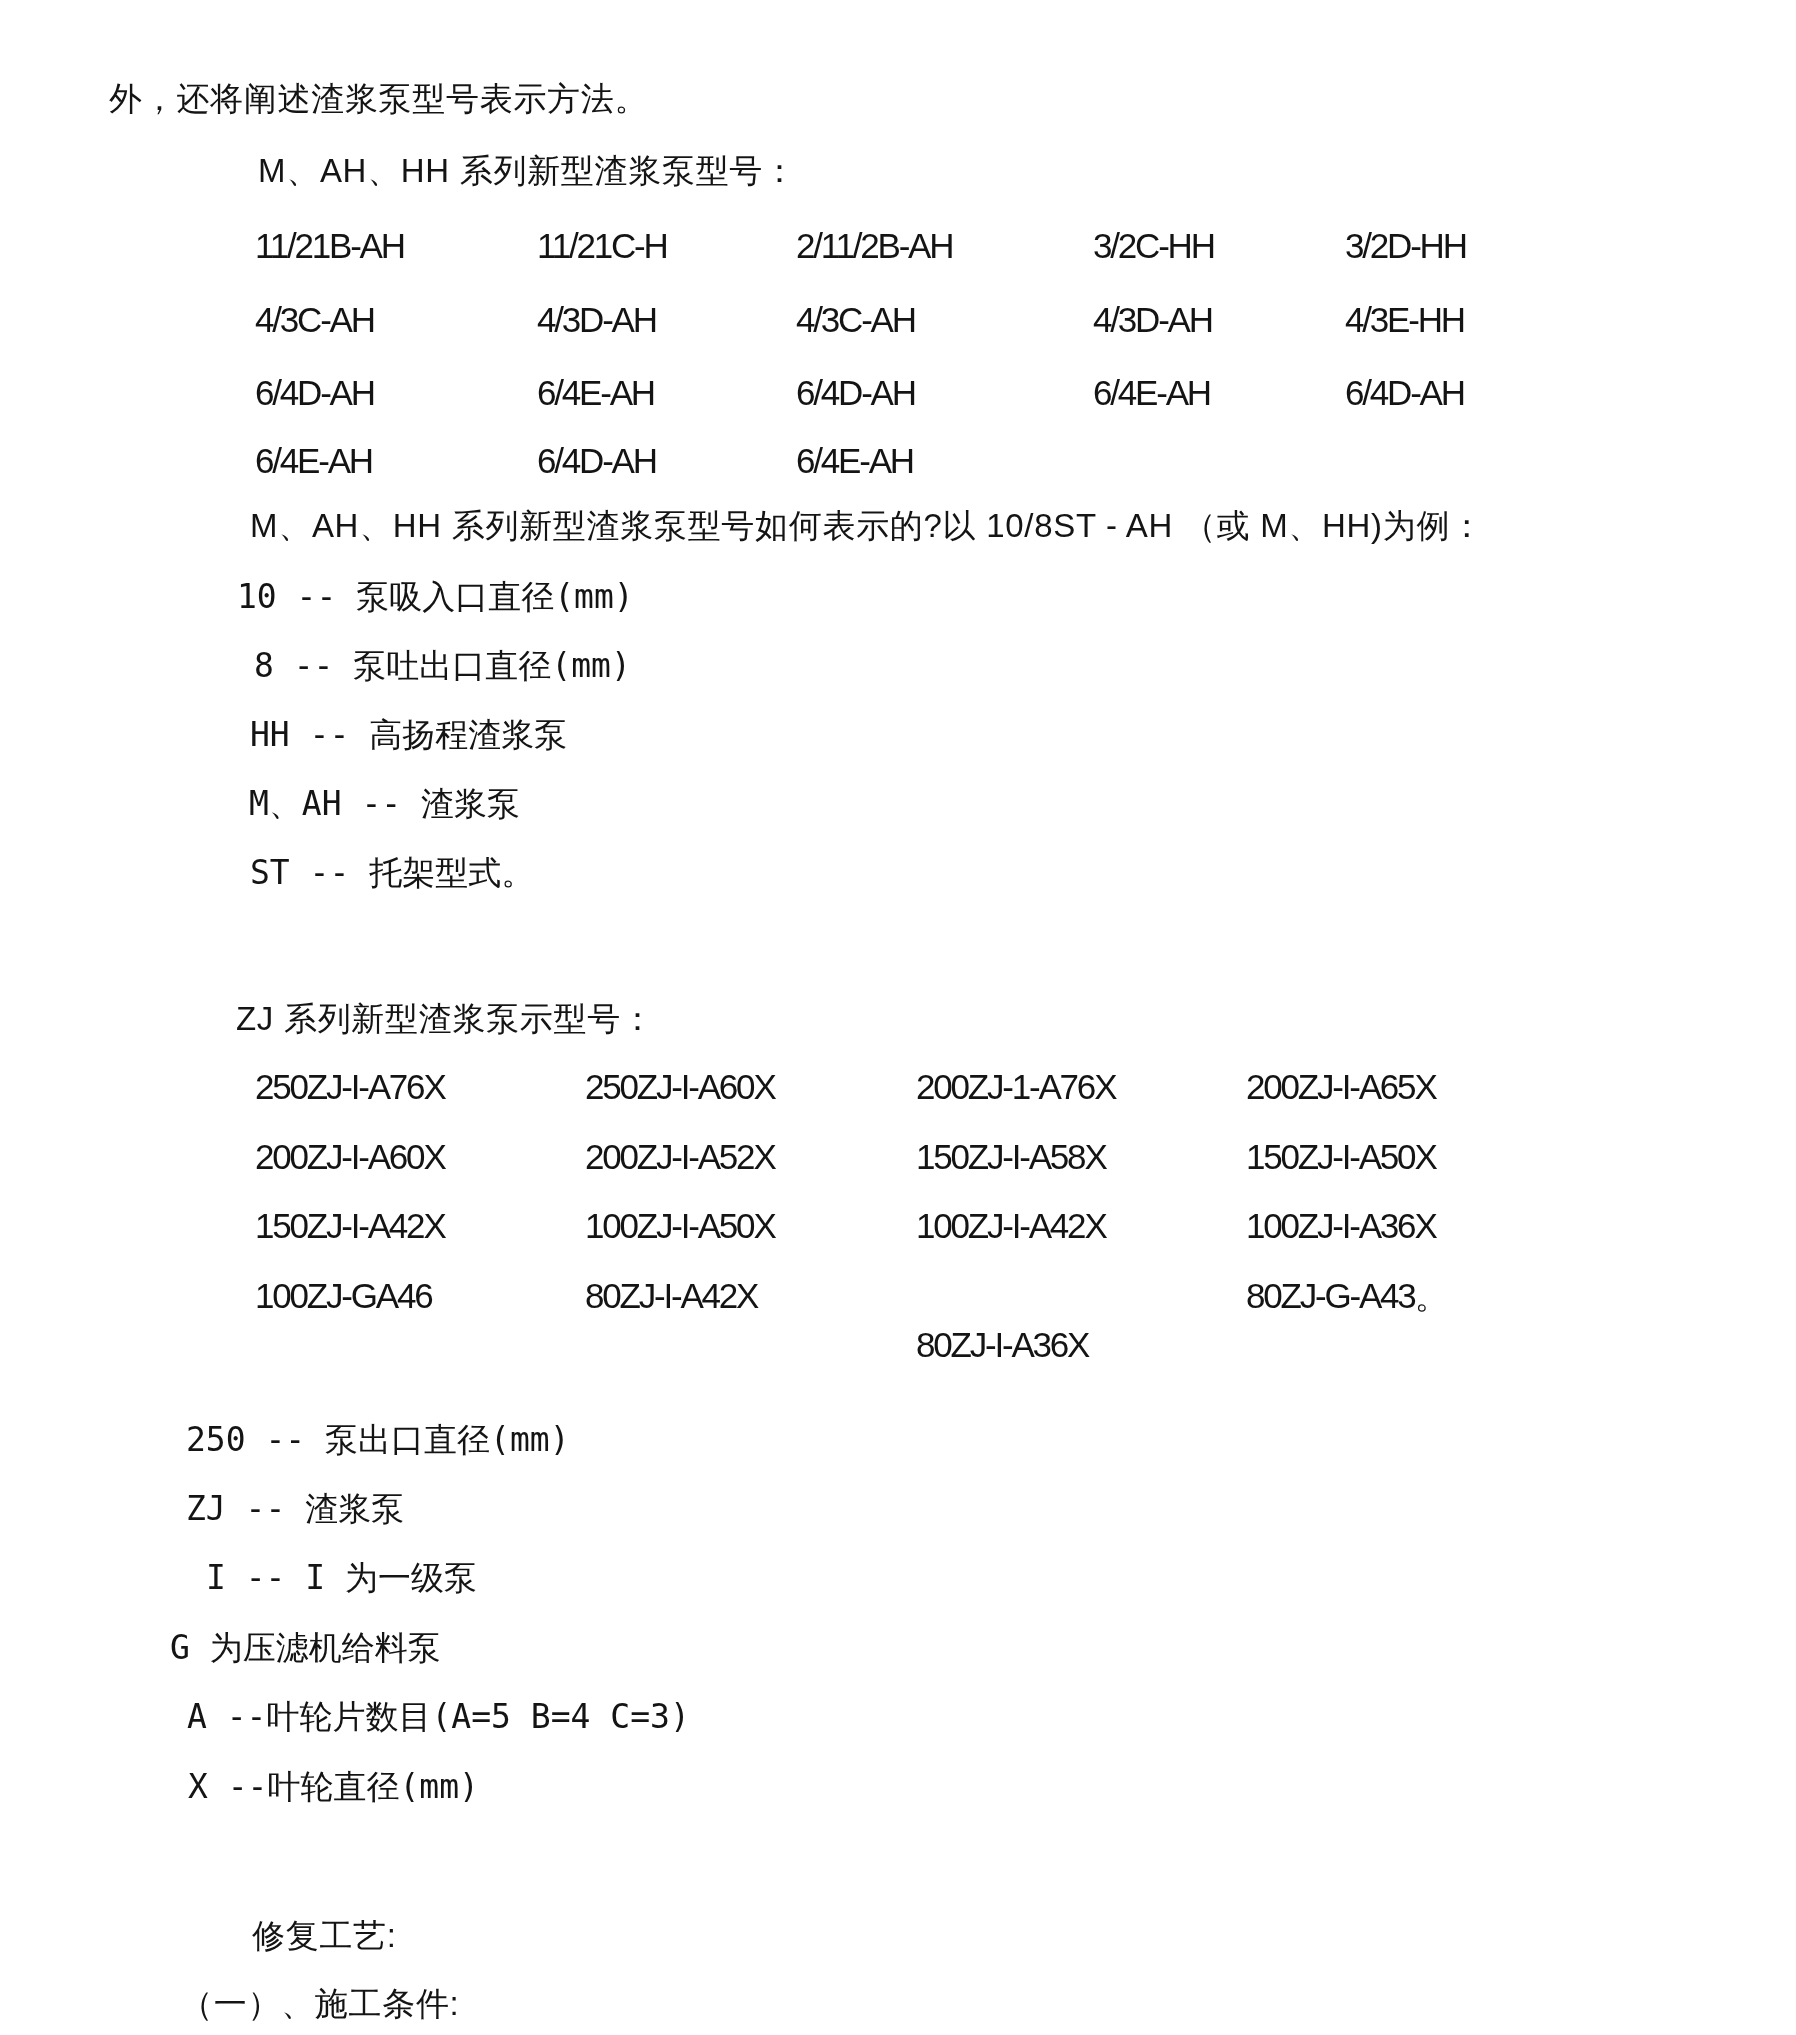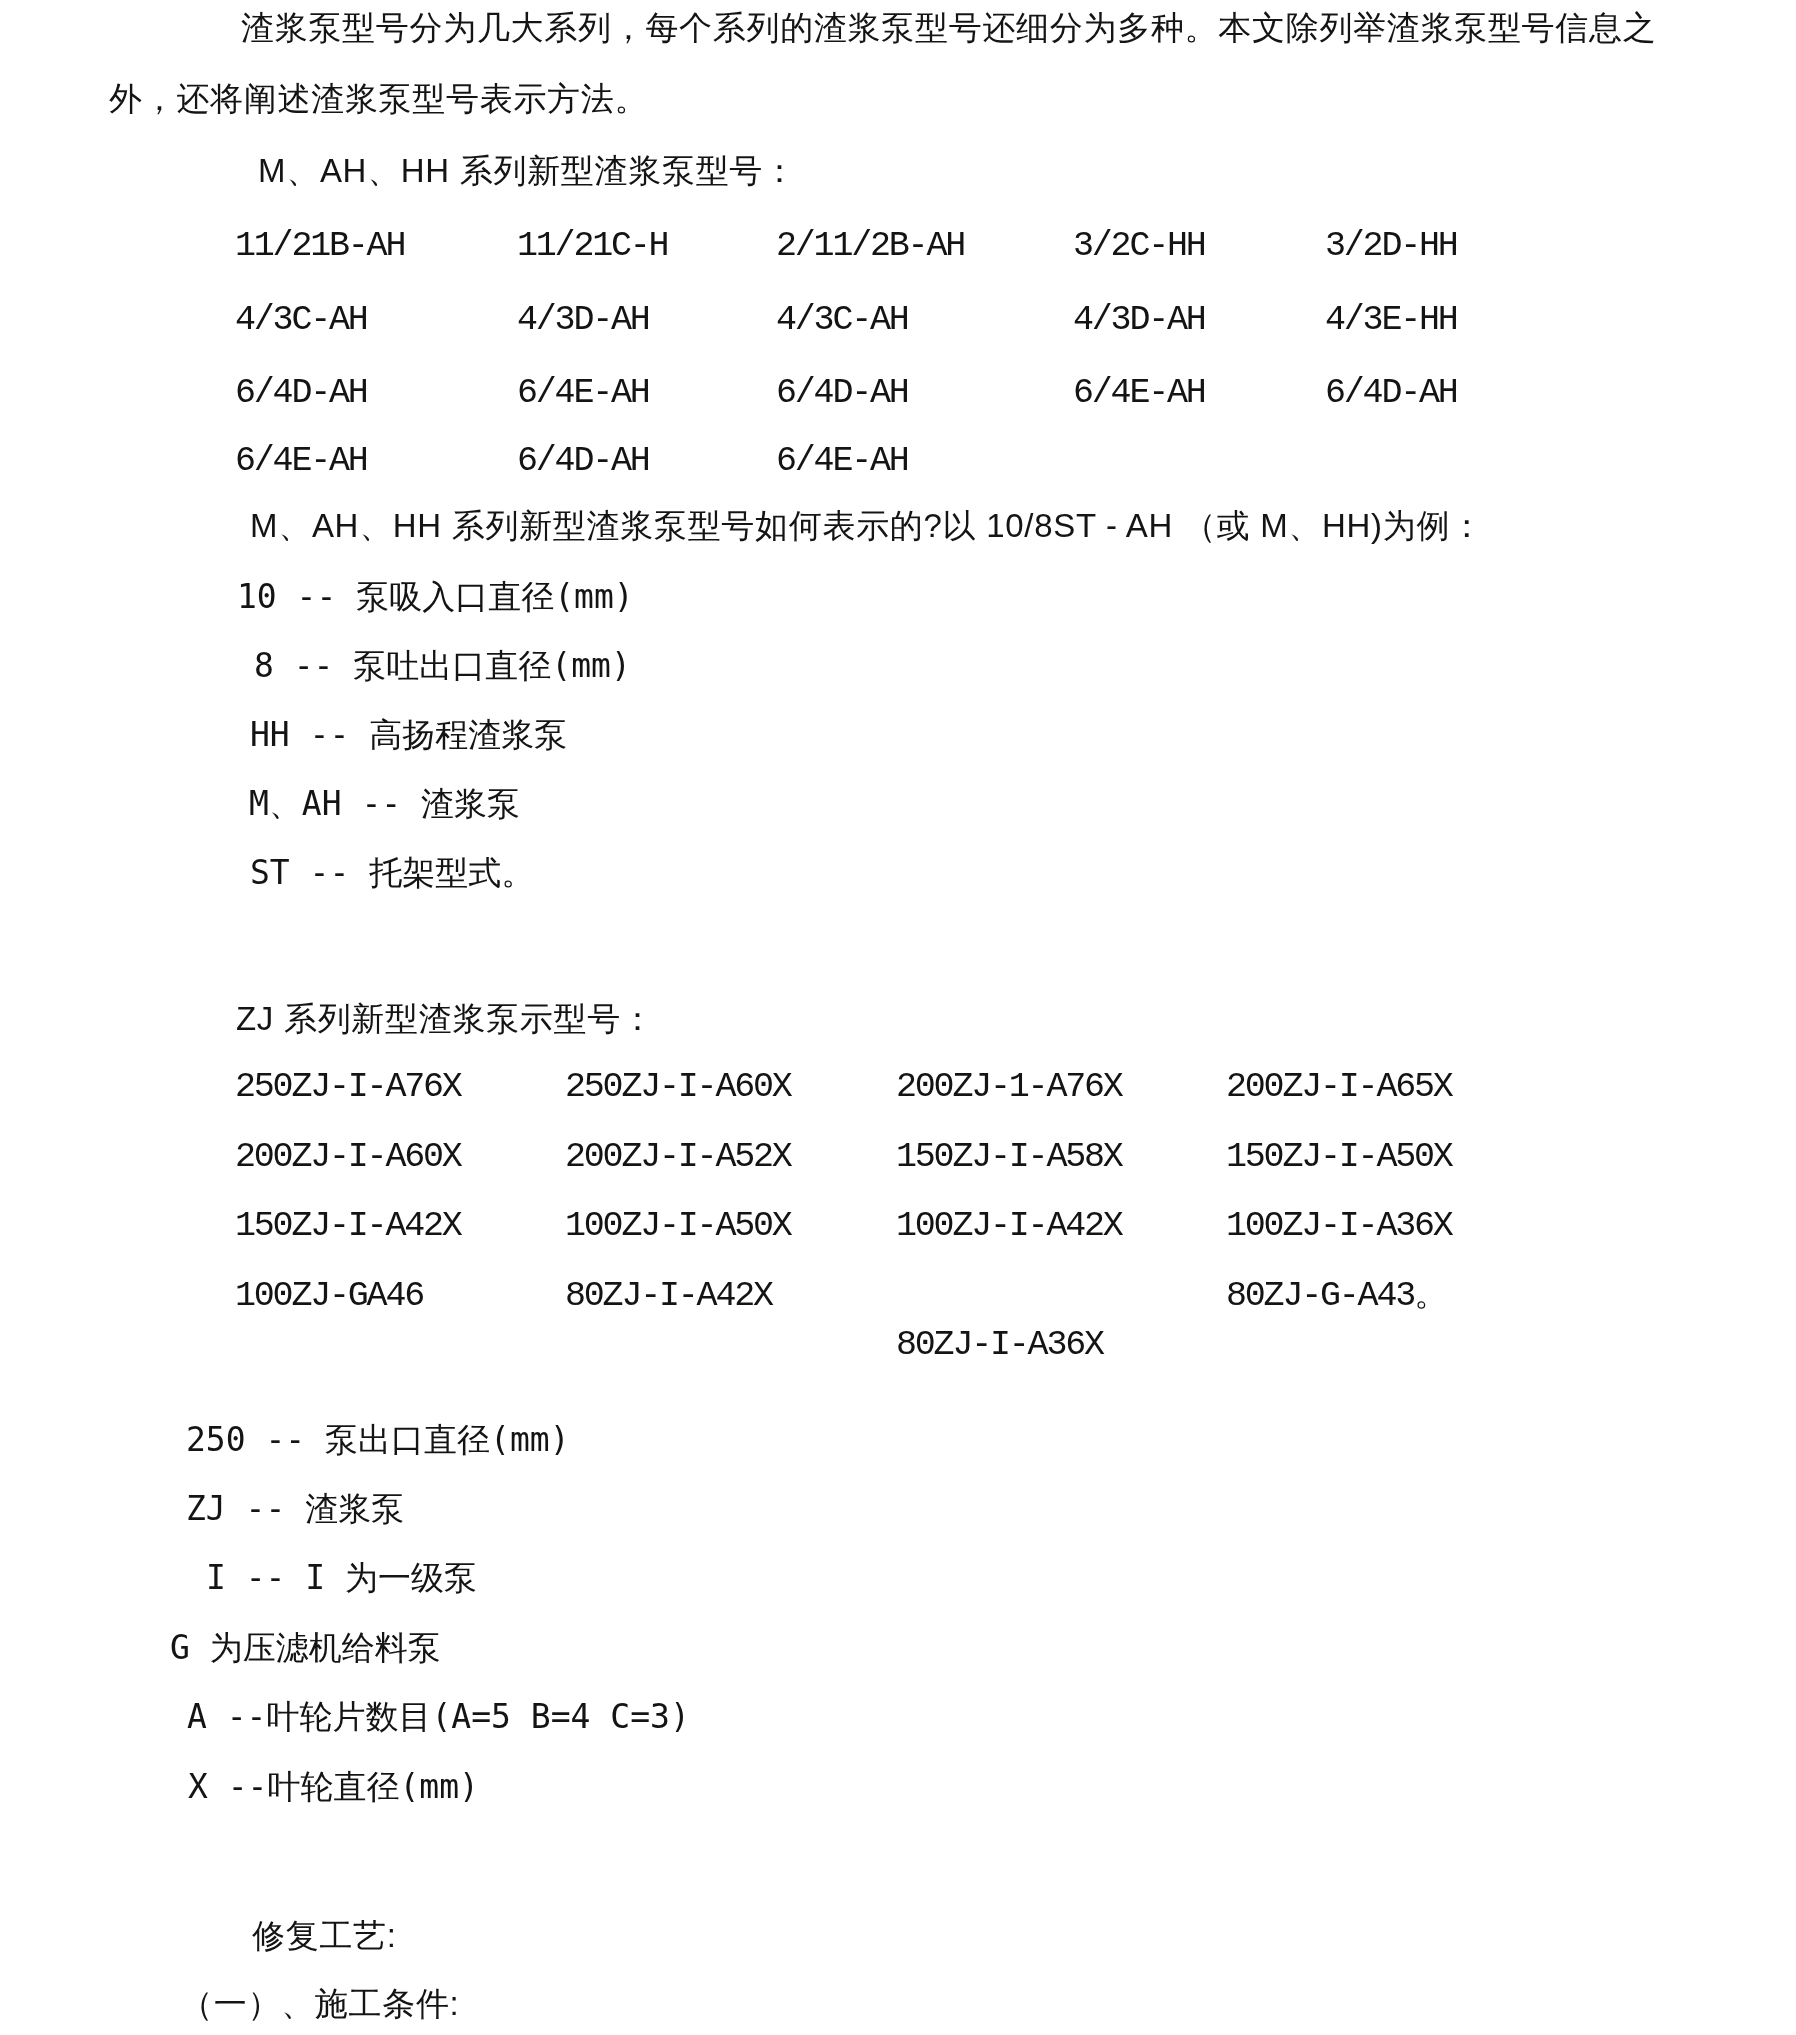--- a/index.html
+++ b/index.html
@@ -18,31 +18,31 @@
     font-size: 33px;
     line-height: 1.15;
     font-family: "DejaVu Sans Mono", "Liberation Sans", sans-serif;
     letter-spacing: 0px;
   }
   .cjk {
     font-family: "Liberation Sans", sans-serif;
     letter-spacing: 0.7px;
   }
   .model {
-    font-family: Liberation Mono, monospace;
+    font-family: Liberation Sans, sans-serif;
     letter-spacing: -2.2px;
     font-size: 35px;
+    margin-left: 20px;
   }
 </style>
 </head>
 <body>
 
 <div id="page">
 
-  <div class="line cjk" style="left:241px; top:8.7px;">渣浆泵型号分为几大系列，每个系列的渣浆泵型号还细分为多种。本文除列举渣浆泵型号信息之</div>
   <div class="line cjk" style="left:109px; top:80px;">外，还将阐述渣浆泵型号表示方法。</div>
 
   <div class="line cjk" style="left:258px; top:152px;">M、AH、HH 系列新型渣浆泵型号：</div>
 
   <span class="line model" style="left:235px;  top:226px;">11/21B-AH</span>
   <span class="line model" style="left:517px;  top:226px;">11/21C-H</span>
   <span class="line model" style="left:776px; top:226px;">2/11/2B-AH</span>
   <span class="line model" style="left:1073px; top:226px;">3/2C-HH</span>
   <span class="line model" style="left:1325px; top:226px;text-align:center;">3/2D-HH</span>
 

